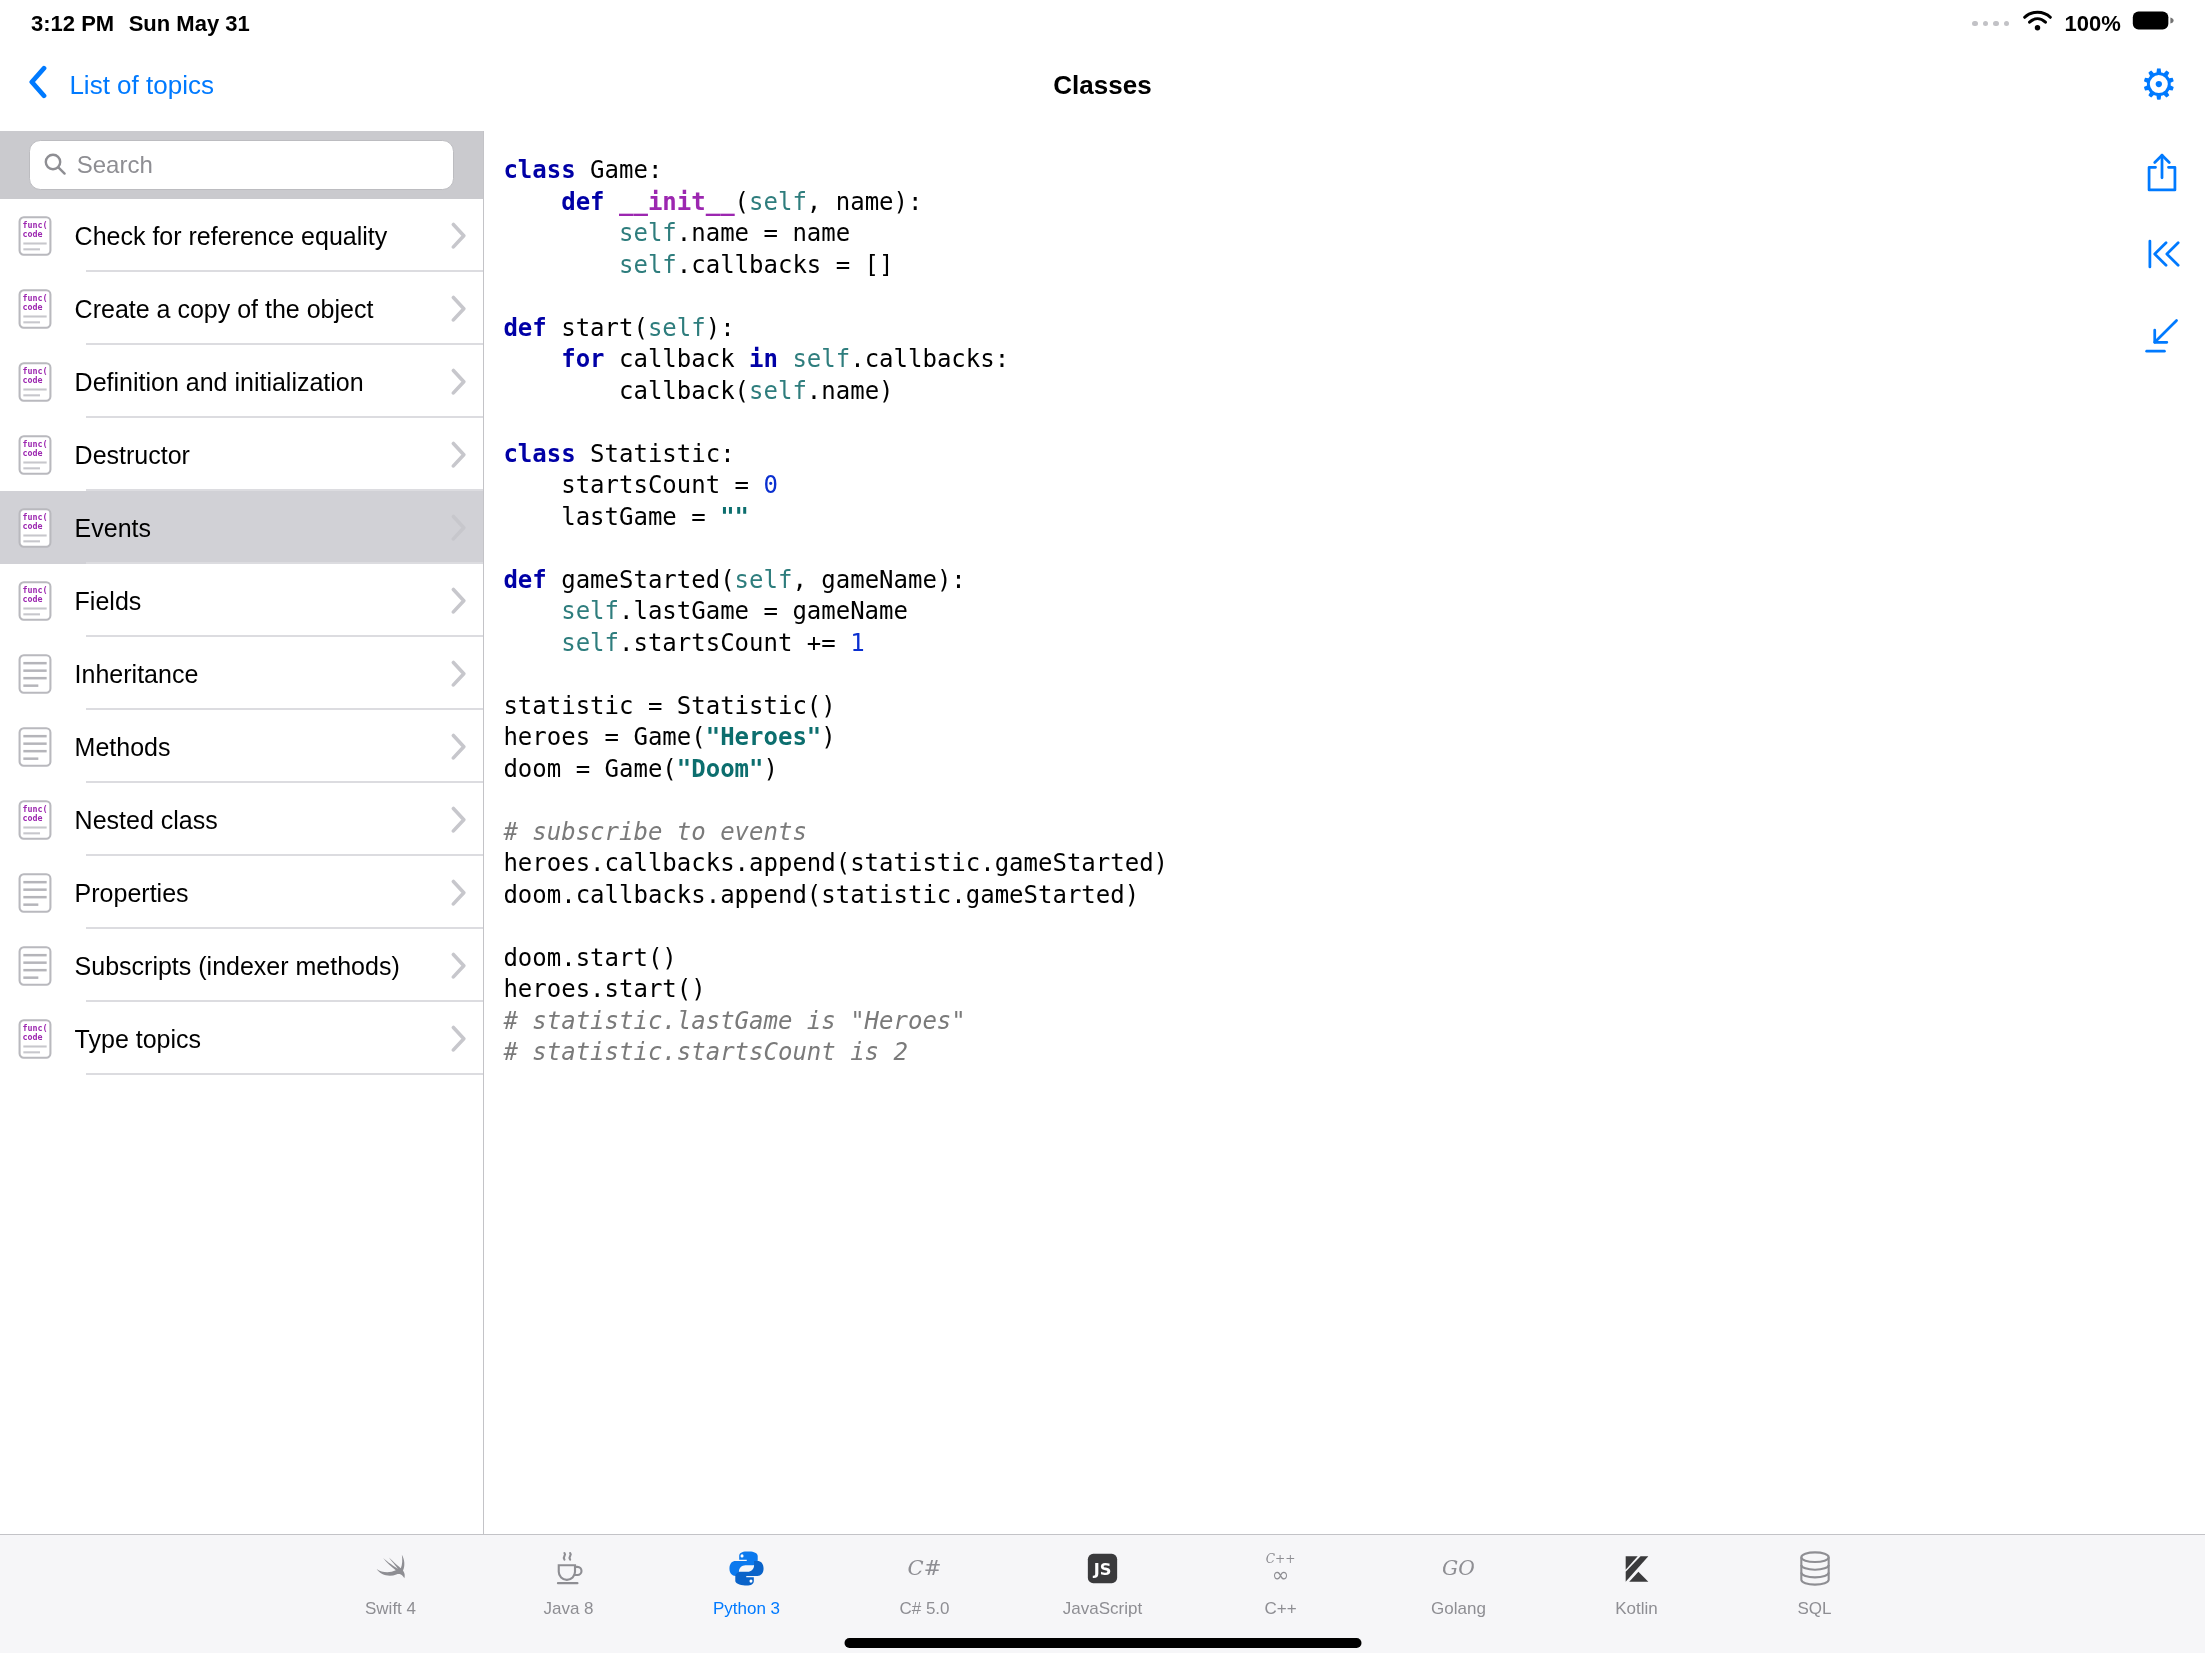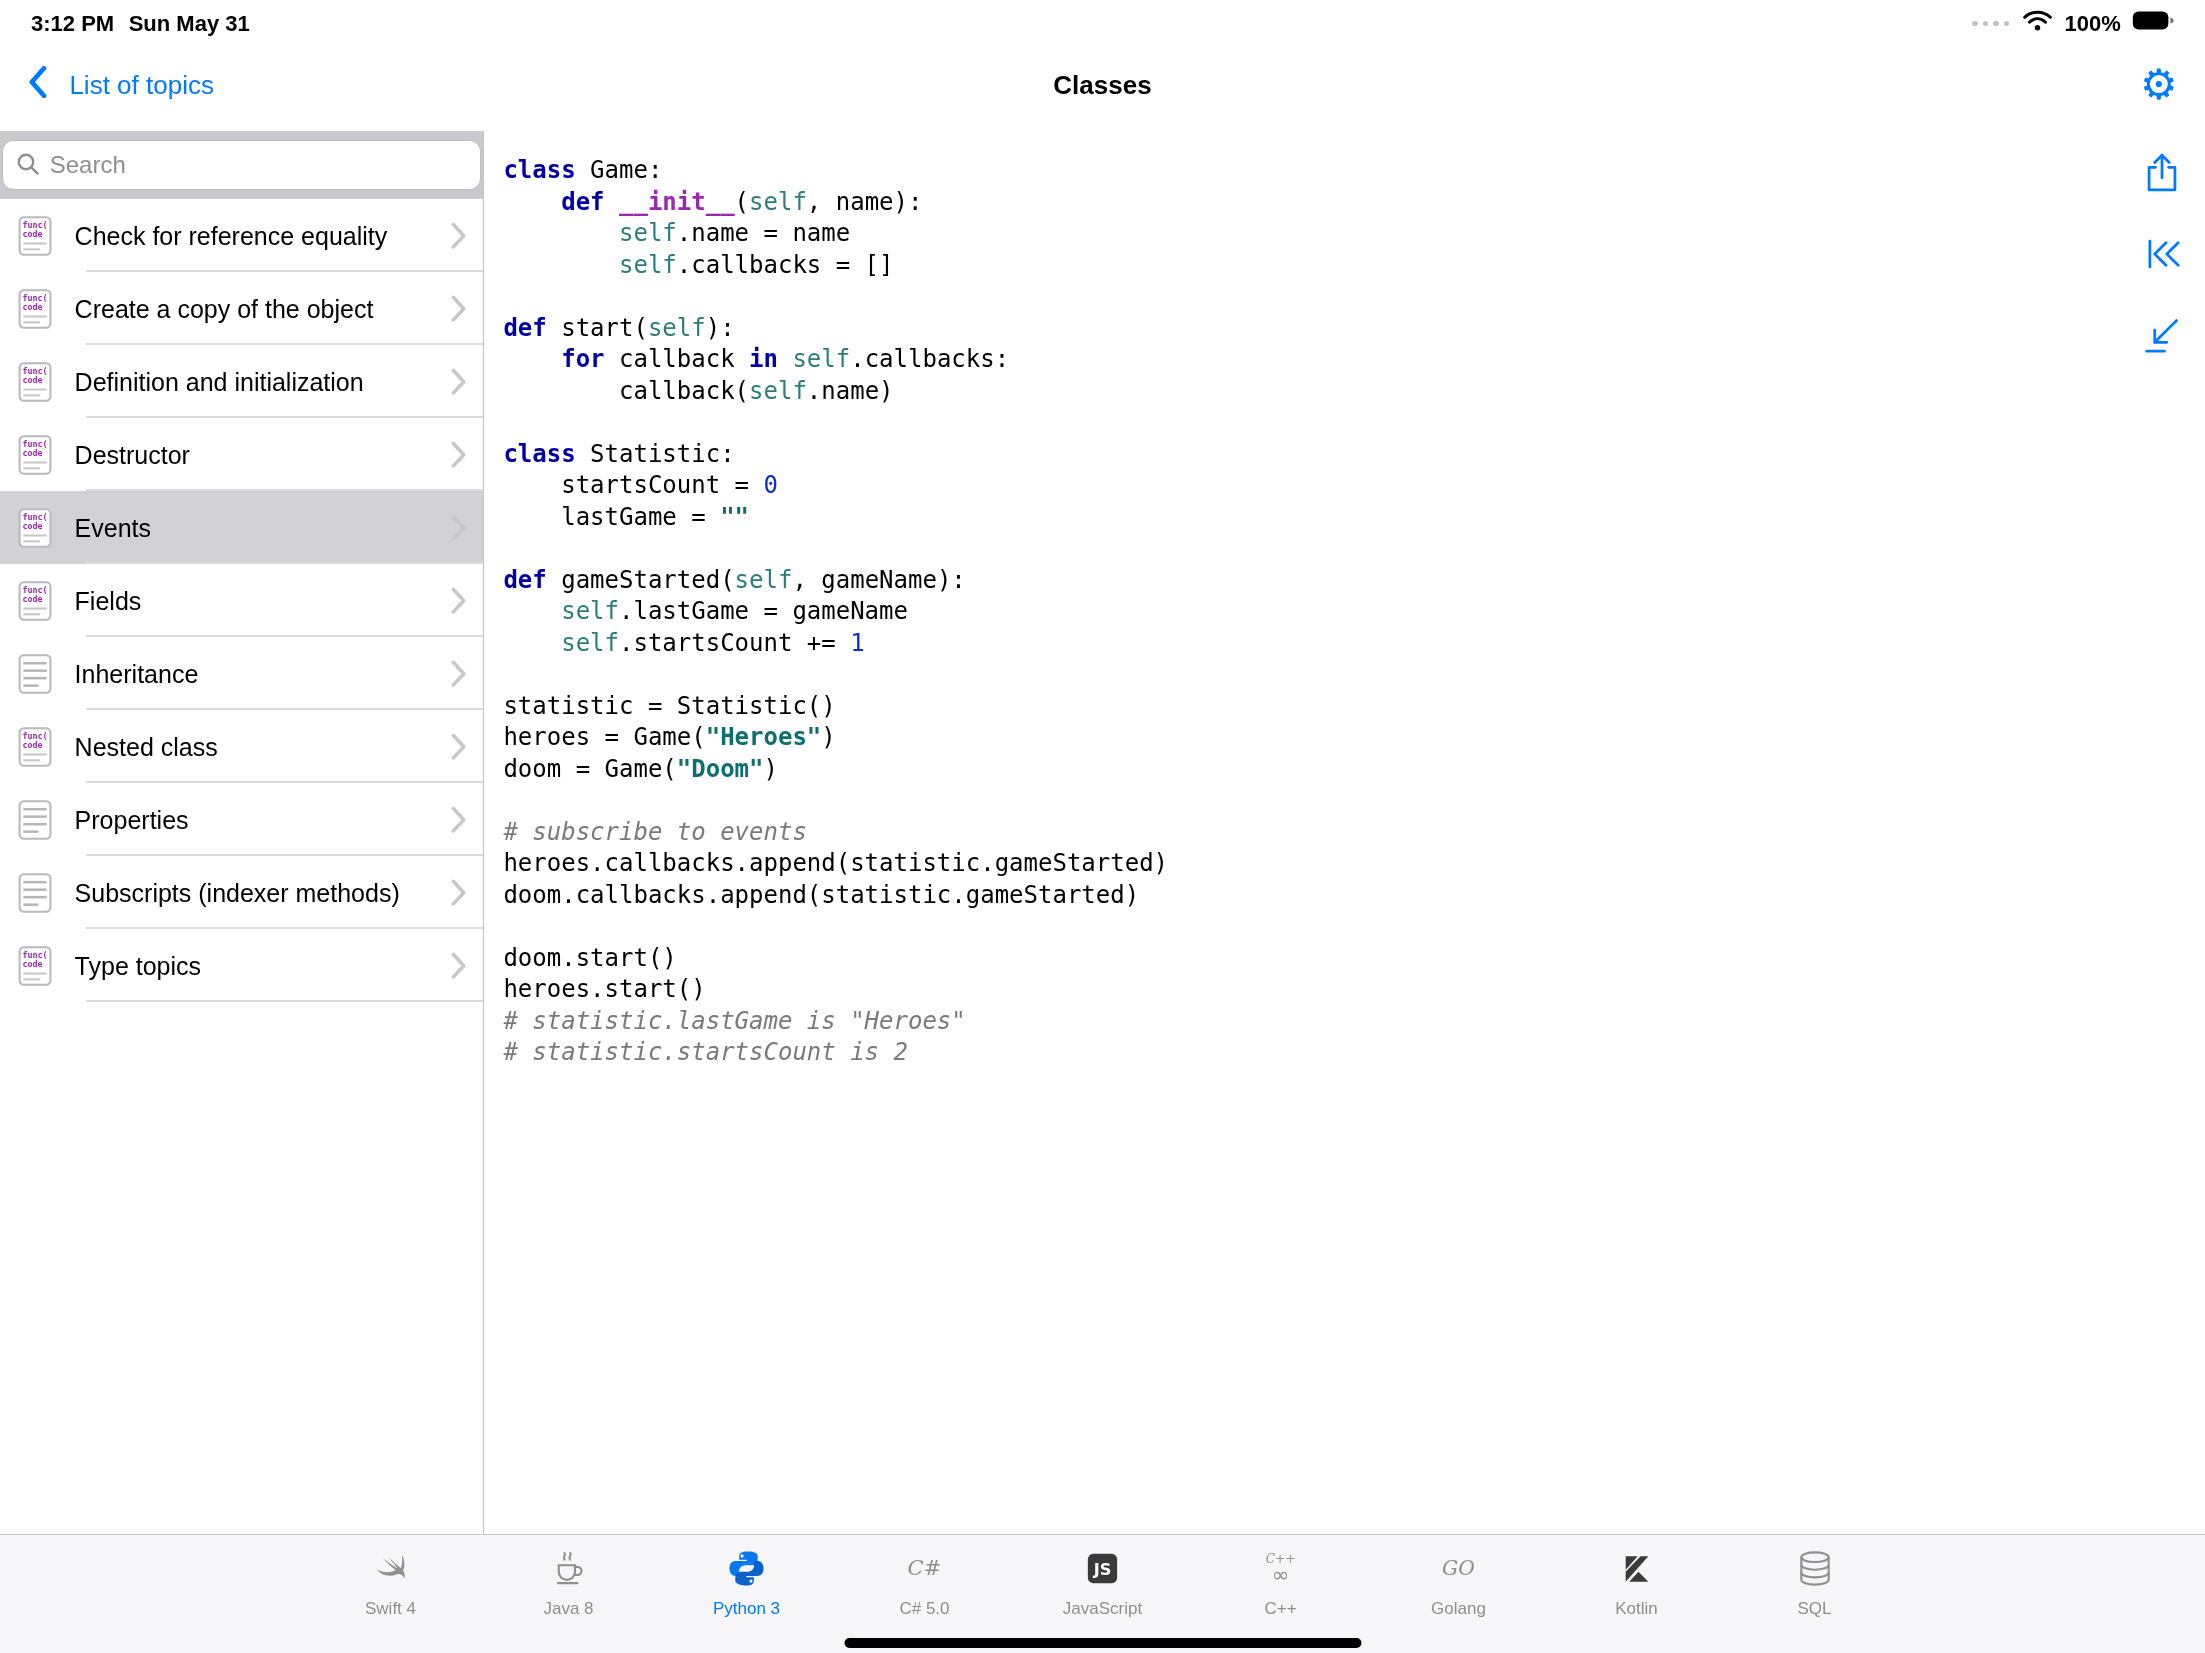--- a/index.html
+++ b/index.html
@@ -21,21 +21,21 @@
 
   
   .nav-bar { height: 92px; display: flex; align-items: center; padding: 0 27.4px; position: relative; background: #fff; }
   .back-button { display: flex; align-items: center; gap: 21px; color: var(--accent); font-size: 26px; }
   .nav-title { position: absolute; left: 50%; transform: translateX(-50%); font-size: 26px; font-weight: 600; }
   .settings-button { margin-left: auto; color: var(--accent); font-size: 42px; line-height: 1; font-family: "DejaVu Sans", sans-serif; }
 
   
   .content { flex: 1; display: flex; min-height: 0; }
   .sidebar { width: 484px; flex: none; border-right: 1.6px solid #c3c3c7; display: flex; flex-direction: column; background: #fff; }
-  .search-strip { background: #cacace; padding: 9px 2px; height: 68px; flex: none; }
+  .search-strip { background: #cacace; padding: 9px 29px; height: 68px; flex: none; }
   .search-field { background: #fff; border: 1.6px solid #bcbcc0; border-radius: 11.3px; height: 50px; display: flex; align-items: center; padding: 0 13px; gap: 9.7px; }
   .search-field input { border: none; outline: none; font-size: 24px; flex: 1; background: transparent; font-family: inherit; color: #000; }
   .search-field input::placeholder { color: #8e8e93; }
 
   .topic-list { flex: 1; overflow: hidden; }
   .topic-row { display: flex; align-items: center; padding: 11.3px 14.5px 11.3px 18px; min-height: 73px; position: relative; background: #fff; }
   .topic-row.selected { background: var(--selected-row); }
   .topic-row::after { content: ""; position: absolute; left: 86px; right: 0; bottom: 0; height: 1.6px; background: #dcdce0; }
   .topic-icon { width: 34px; height: 40px; margin-right: 22.6px; flex: none; display: flex; }
   .topic-icon svg { width: 100%; height: 100%; }
@@ -236,20 +236,37 @@
             <span class="topic-icon">
               <svg viewBox="0 0 40 48">
                 <rect x="1.5" y="1.5" width="37" height="45" rx="5" fill="#fff" stroke="#b9b9be" stroke-width="2.5"></rect>
                 <line x1="6" y1="11" x2="34" y2="11" stroke="#b5b5ba" stroke-width="3"></line>
                 <line x1="6" y1="20" x2="34" y2="20" stroke="#b5b5ba" stroke-width="3"></line>
                 <line x1="6" y1="29" x2="34" y2="29" stroke="#b5b5ba" stroke-width="3"></line>
                 <line x1="6" y1="38" x2="24" y2="38" stroke="#b5b5ba" stroke-width="3"></line>
               </svg>
             </span>
             <span class="topic-label">Inheritance</span>
+            <span class="chevron">
+              <svg viewBox="0 0 20 34" width="16" height="27.4" fill="none">
+                <path d="M3 3 l13 14 L3 31" stroke="#c7c7cc" stroke-width="4.5" stroke-linecap="round" stroke-linejoin="round"></path>
+              </svg>
+            </span>
+          </div>
+          <div class="topic-row">
+            <span class="topic-icon">
+              <svg viewBox="0 0 40 48">
+                <rect x="1.5" y="1.5" width="37" height="45" rx="5" fill="#fff" stroke="#b9b9be" stroke-width="2.5"></rect>
+                <line x1="6" y1="11" x2="34" y2="11" stroke="#b5b5ba" stroke-width="3"></line>
+                <line x1="6" y1="20" x2="34" y2="20" stroke="#b5b5ba" stroke-width="3"></line>
+                <line x1="6" y1="29" x2="34" y2="29" stroke="#b5b5ba" stroke-width="3"></line>
+                <line x1="6" y1="38" x2="24" y2="38" stroke="#b5b5ba" stroke-width="3"></line>
+              </svg>
+            </span>
+            <span class="topic-label">Methods</span>
             <span class="chevron">
               <svg viewBox="0 0 20 34" width="16" height="27.4" fill="none">
                 <path d="M3 3 l13 14 L3 31" stroke="#c7c7cc" stroke-width="4.5" stroke-linecap="round" stroke-linejoin="round"></path>
               </svg>
             </span>
           </div>
           <div class="topic-row">
             <span class="topic-icon">
               <svg viewBox="0 0 40 48">
                 <rect x="1.5" y="1.5" width="37" height="45" rx="5" fill="#fff" stroke="#b9b9be" stroke-width="2.5"></rect>

